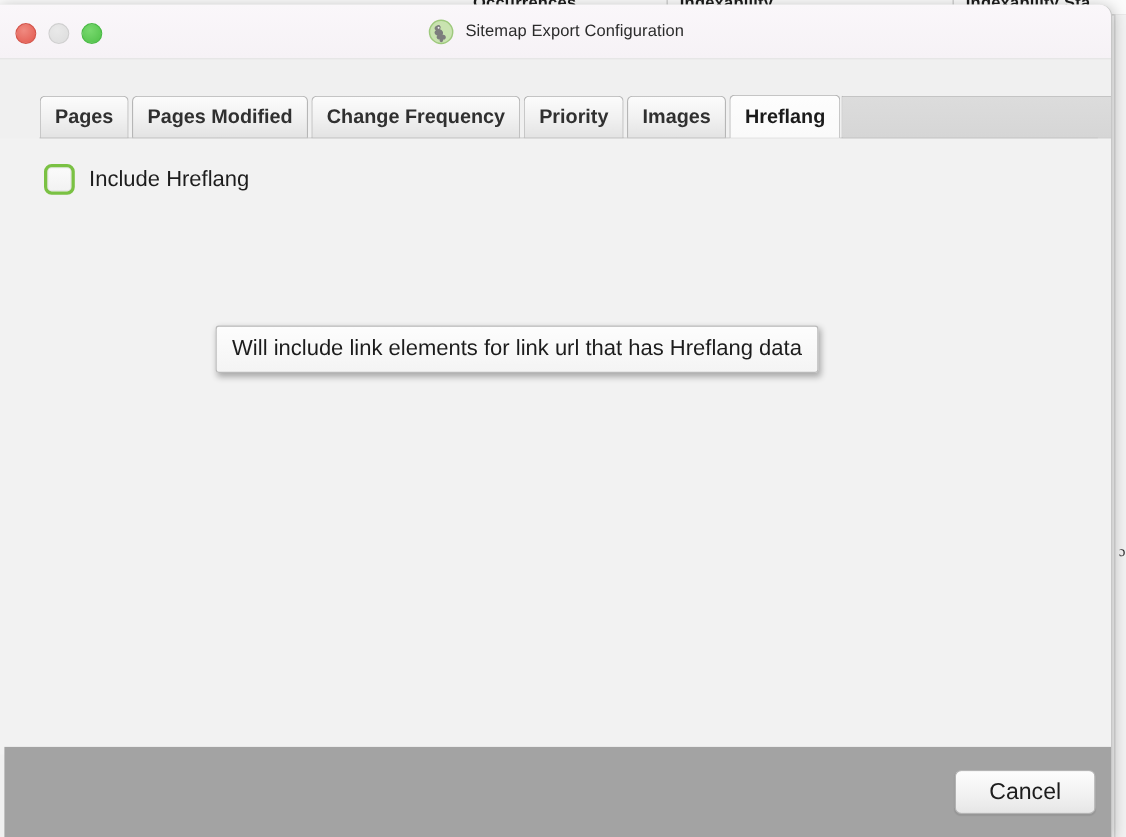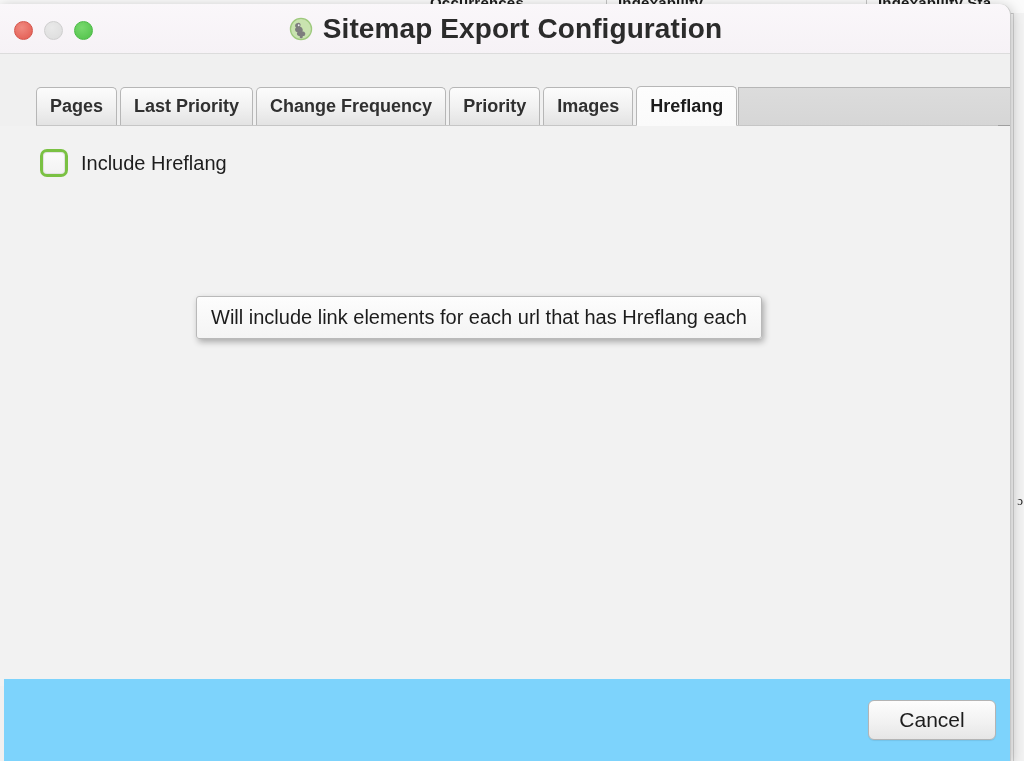--- a/index.html
+++ b/index.html
@@ -98,22 +98,22 @@
     position: absolute;
     left: 0; right: 0; top: 0;
     height: 49px;
     display: flex;
     align-items: center;
     justify-content: center;
     gap: 9px;
   }
   .app-icon { width: 26px; height: 26px; display: block; }
   .title-text {
-    font-size: 28px;
-    font-weight: bold;
+    font-size: 15px;
+    font-weight: normal;
     color: #2b2b2b;
     letter-spacing: .1px;
   }
 
   
   .tabstrip {
     position: relative;
     height: 47px;
     margin-top: 25px;
     padding-left: 36px;
@@ -210,21 +210,21 @@
     color: #1c1c1c;
     white-space: nowrap;
   }
 
   
   .footer {
     position: absolute;
     left: 4px; right: 0;
     bottom: 0;
     height: 82px;
-    background: #7dd3fc;
+    background: #a3a3a3;
     display: flex;
     align-items: center;
     justify-content: flex-end;
     gap: 16px;
     padding-right: 14px;
     box-sizing: border-box;
   }
   .btn {
     font-family: "Liberation Sans", sans-serif;
     font-size: 21px;
@@ -281,21 +281,21 @@
       <span class="title-text">Sitemap Export Configuration</span>
     </div>
   </div>
 
   <div class="tabstrip">
     <div class="tabs">
       <div class="tab">
           <span>Pages</span>
         </div>
       <div class="tab">
-          <span>Last Priority</span>
+          <span>Pages Modified</span>
         </div>
       <div class="tab">
           <span>Change Frequency</span>
         </div>
       <div class="tab">
           <span>Priority</span>
         </div>
       <div class="tab">
           <span>Images</span>
         </div>
@@ -305,20 +305,20 @@
       <div class="tab-filler"></div>
     </div>
     <div class="tabstrip-rule"></div>
   </div>
 
   <div class="content">
     <div class="checkrow">
       <span class="checkbox"></span>
       <span class="check-label">Include Hreflang</span>
     </div>
-    <div class="tooltip">Will include link elements for each url that has Hreflang each</div>
+    <div class="tooltip">Will include link elements for link url that has Hreflang data</div>
   </div>
 
   <div class="footer">
     <button class="btn btn-cancel">Cancel</button>
   </div>
 
 </div>
 
 </body></html>

